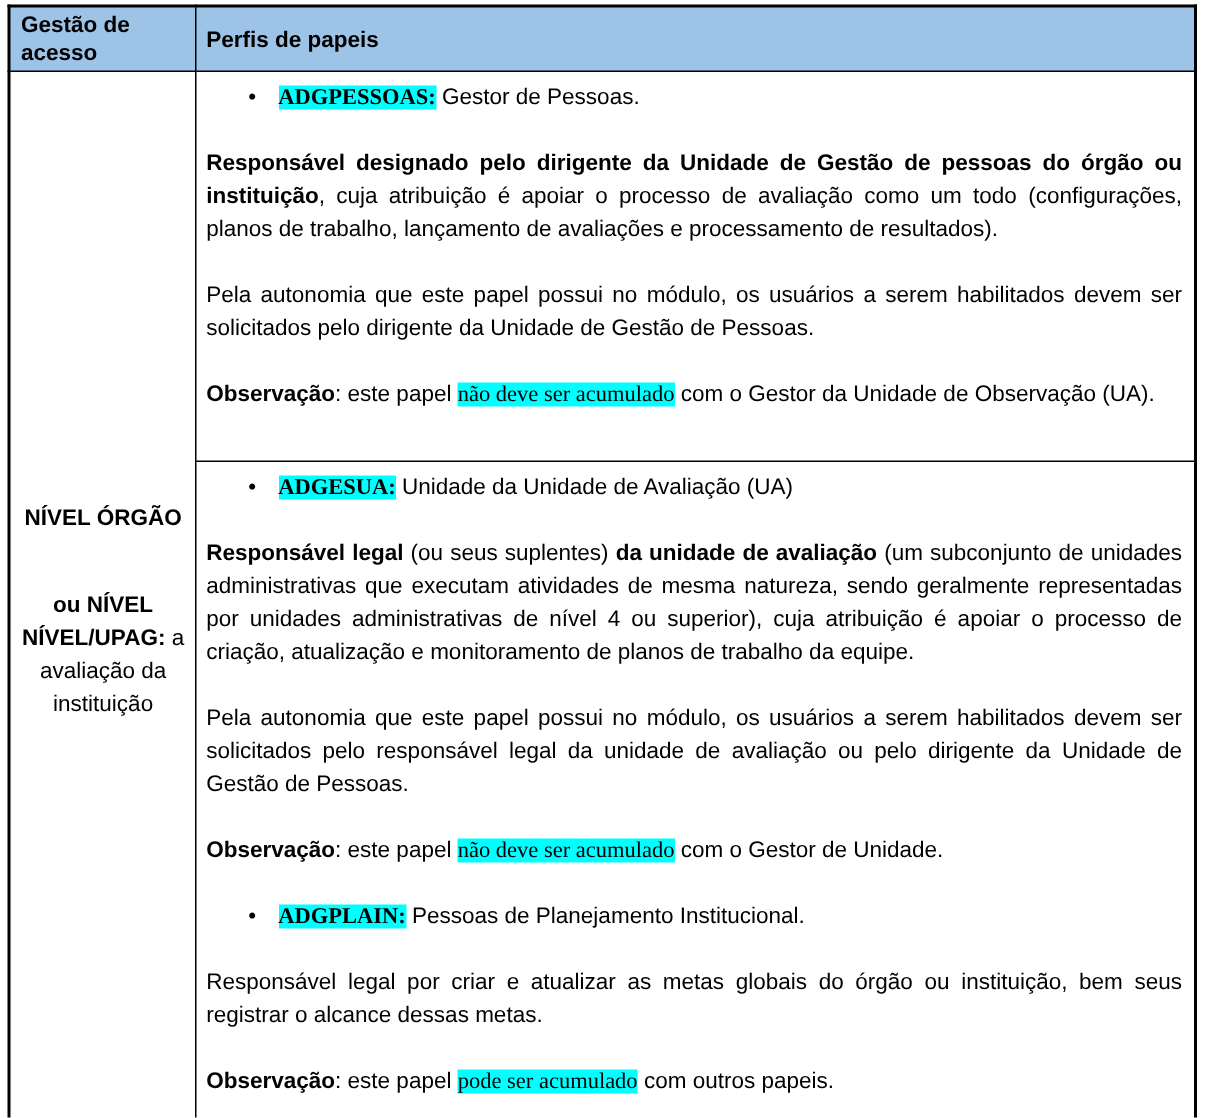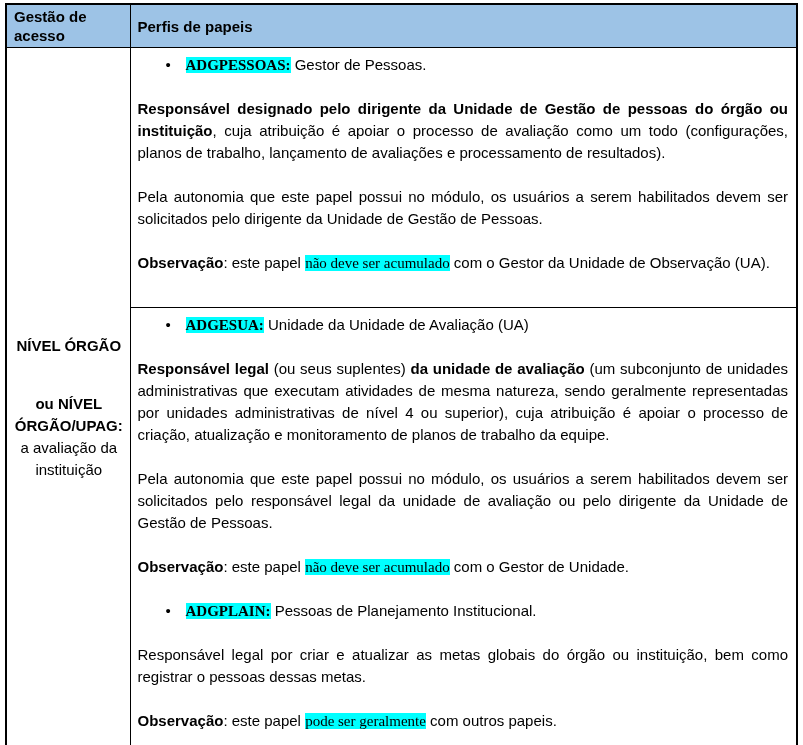--- a/index.html
+++ b/index.html
@@ -82,34 +82,34 @@
   </colgroup>
   <tbody>
       <tr>
     <th style="white-space:pre-line;">Gestão de
 acesso</th>
     <th>Perfis de papeis</th>
   </tr>
   <tr>
     <td class="level-cell" rowspan="2">
           <div class="para"><span class="b ">NÍVEL ÓRGÃO</span></div>
-          <div class="para"><span class="b ">ou NÍVEL ÓRGÃO/UPAG: </span><span class="">a avaliação da instituição</span></div>
+          <div class="para"><span class="b ">ou NÍVEL NÍVEL/UPAG: </span><span class="">a avaliação da instituição</span></div>
         </td>
     <td class="content-cell cell-top">
           <div class="para bullet"><span class="bullet-marker">•</span><span class="b hl">ADGPESSOAS:</span><span class=""> Gestor de Pessoas.</span></div>
           <div class="para"><span class="b ">Responsável designado pelo dirigente da Unidade de Gestão de pessoas do órgão ou instituição</span><span class="">, cuja atribuição é apoiar o processo de avaliação como um todo (configurações, planos de trabalho, lançamento de avaliações e processamento de resultados).</span></div>
           <div class="para"><span class="">Pela autonomia que este papel possui no módulo, os usuários a serem habilitados devem ser solicitados pelo dirigente da Unidade de Gestão de Pessoas.</span></div>
           <div class="para"><span class="b ">Observação</span><span class="">: este papel </span><span class="hl">não deve ser acumulado</span><span class=""> com o Gestor da Unidade de Observação (UA).</span></div>
         </td>
   </tr>
   <tr>
     <td class="content-cell cell-bottom">
           <div class="para bullet"><span class="bullet-marker">•</span><span class="b hl">ADGESUA:</span><span class=""> Unidade da Unidade de Avaliação (UA)</span></div>
           <div class="para"><span class="b ">Responsável legal</span><span class=""> (ou seus suplentes) </span><span class="b ">da unidade de avaliação</span><span class=""> (um subconjunto de unidades administrativas que executam atividades de mesma natureza, sendo geralmente representadas por unidades administrativas de nível 4 ou superior), cuja atribuição é apoiar o processo de criação, atualização e monitoramento de planos de trabalho da equipe.</span></div>
           <div class="para"><span class="">Pela autonomia que este papel possui no módulo, os usuários a serem habilitados devem ser solicitados pelo responsável legal da unidade de avaliação ou pelo dirigente da Unidade de Gestão de Pessoas.</span></div>
           <div class="para"><span class="b ">Observação</span><span class="">: este papel </span><span class="hl">não deve ser acumulado</span><span class=""> com o Gestor de Unidade.</span></div>
           <div class="para bullet"><span class="bullet-marker">•</span><span class="b hl">ADGPLAIN:</span><span class=""> Pessoas de Planejamento Institucional.</span></div>
-          <div class="para"><span class="">Responsável legal por criar e atualizar as metas globais do órgão ou instituição, bem como registrar o pessoas dessas metas.</span></div>
-          <div class="para"><span class="b ">Observação</span><span class="">: este papel </span><span class="hl">pode ser geralmente</span><span class=""> com outros papeis.</span></div>
+          <div class="para"><span class="">Responsável legal por criar e atualizar as metas globais do órgão ou instituição, bem seus registrar o alcance dessas metas.</span></div>
+          <div class="para"><span class="b ">Observação</span><span class="">: este papel </span><span class="hl">pode ser acumulado</span><span class=""> com outros papeis.</span></div>
         </td>
   </tr>
 </tbody>
   </table>
 
 </body></html>

